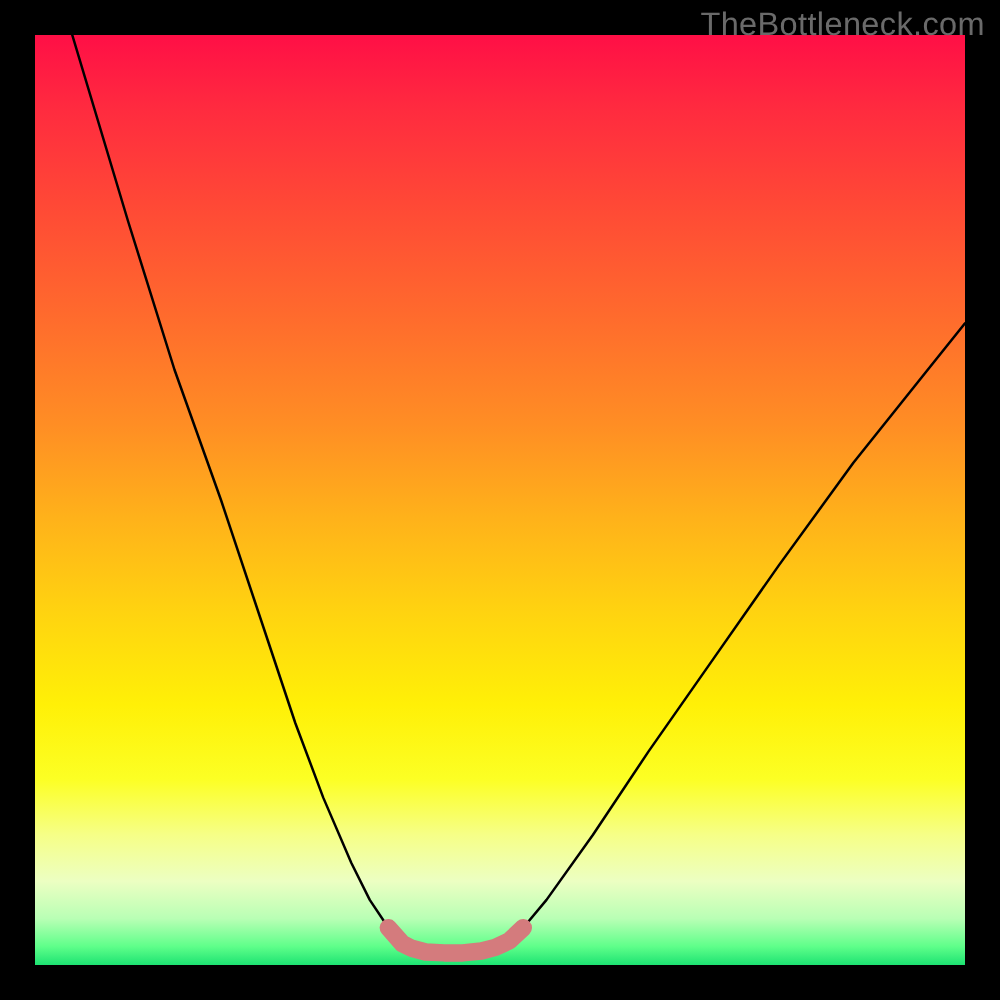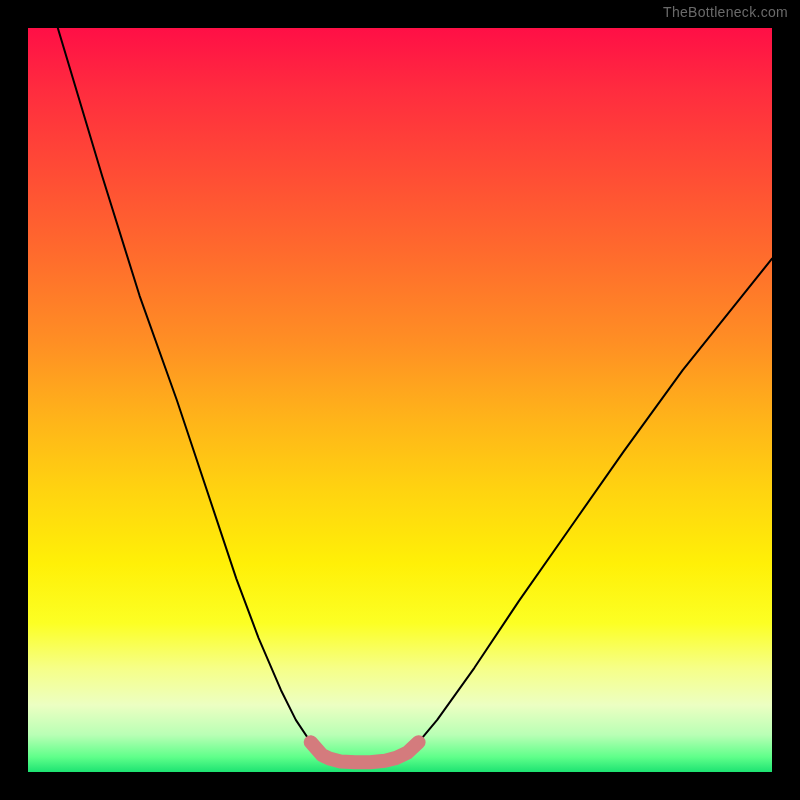--- a/index.html
+++ b/index.html
@@ -15,21 +15,21 @@
     position: absolute;
     left: 0; top: 0;
     width: 800px; height: 800px;
     background: #000;
   }
   .watermark {
     position: absolute;
     top: 4px;
     right: 12px;
     color: #6a6a6a;
-    font-size: 14px;
+    font-size: 26px;
     font-weight: 500;
     letter-spacing: 0.3px;
     z-index: 10;
   }
   .plot-area {
     position: absolute;
     left: 28px;
     top: 28px;
     width: 744px;
     height: 744px;

